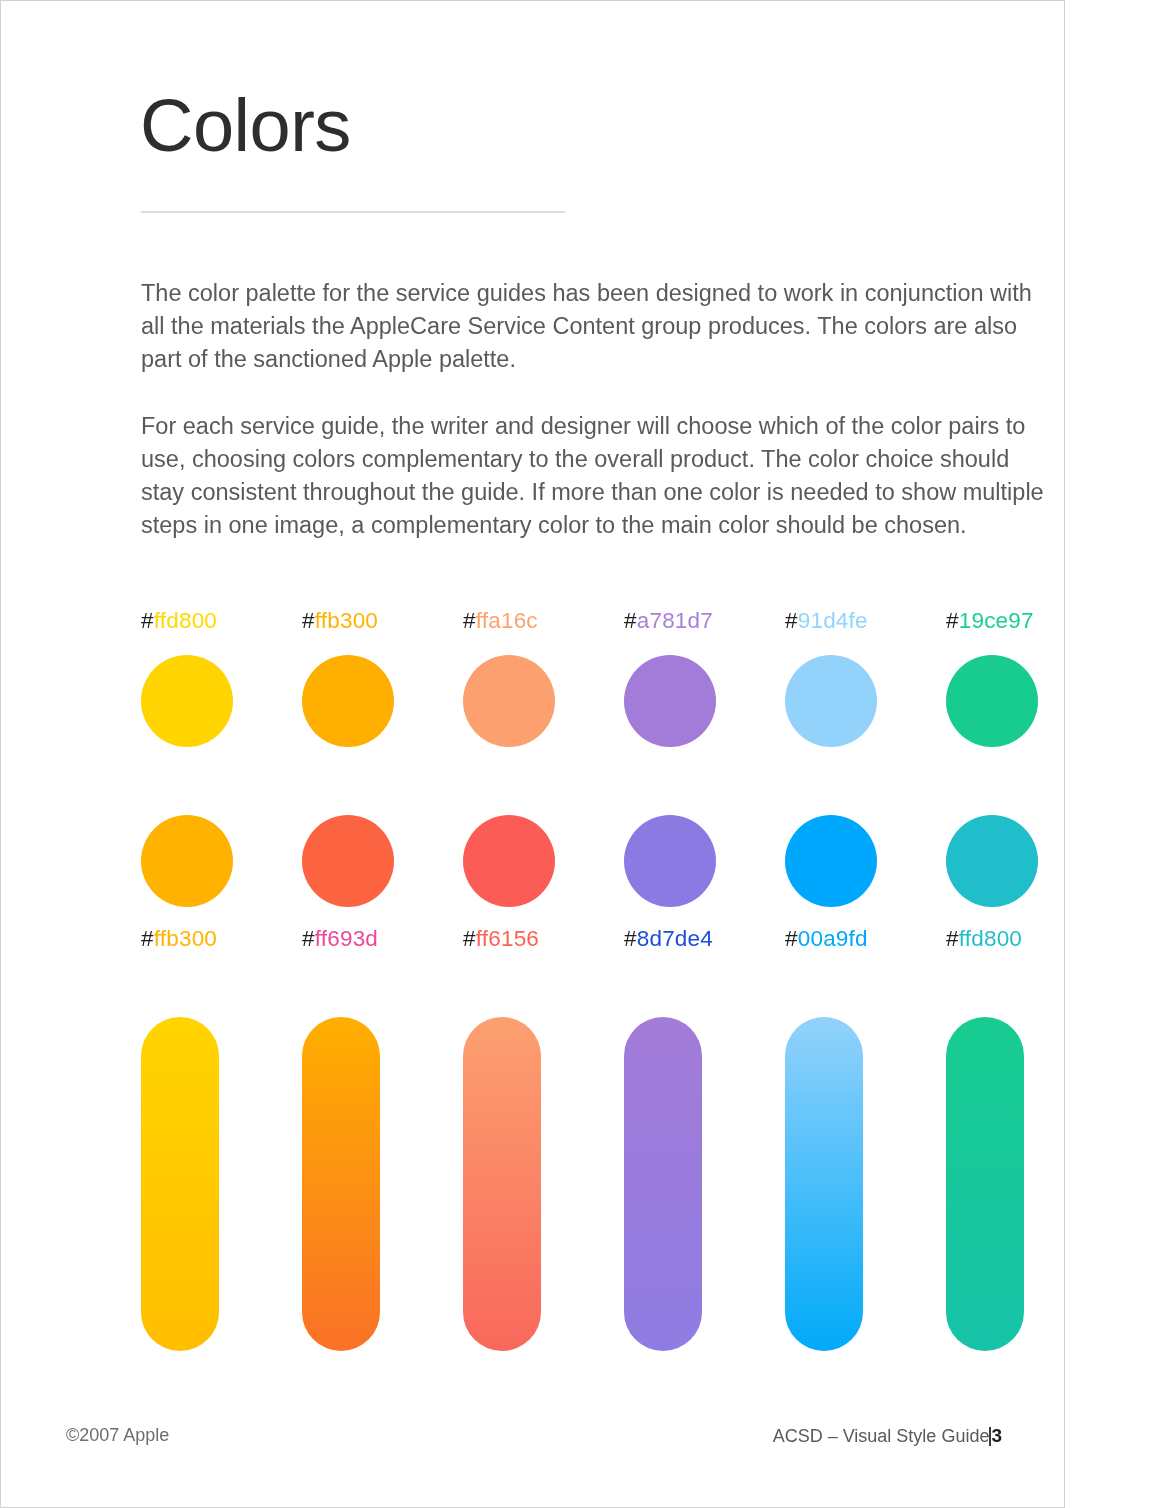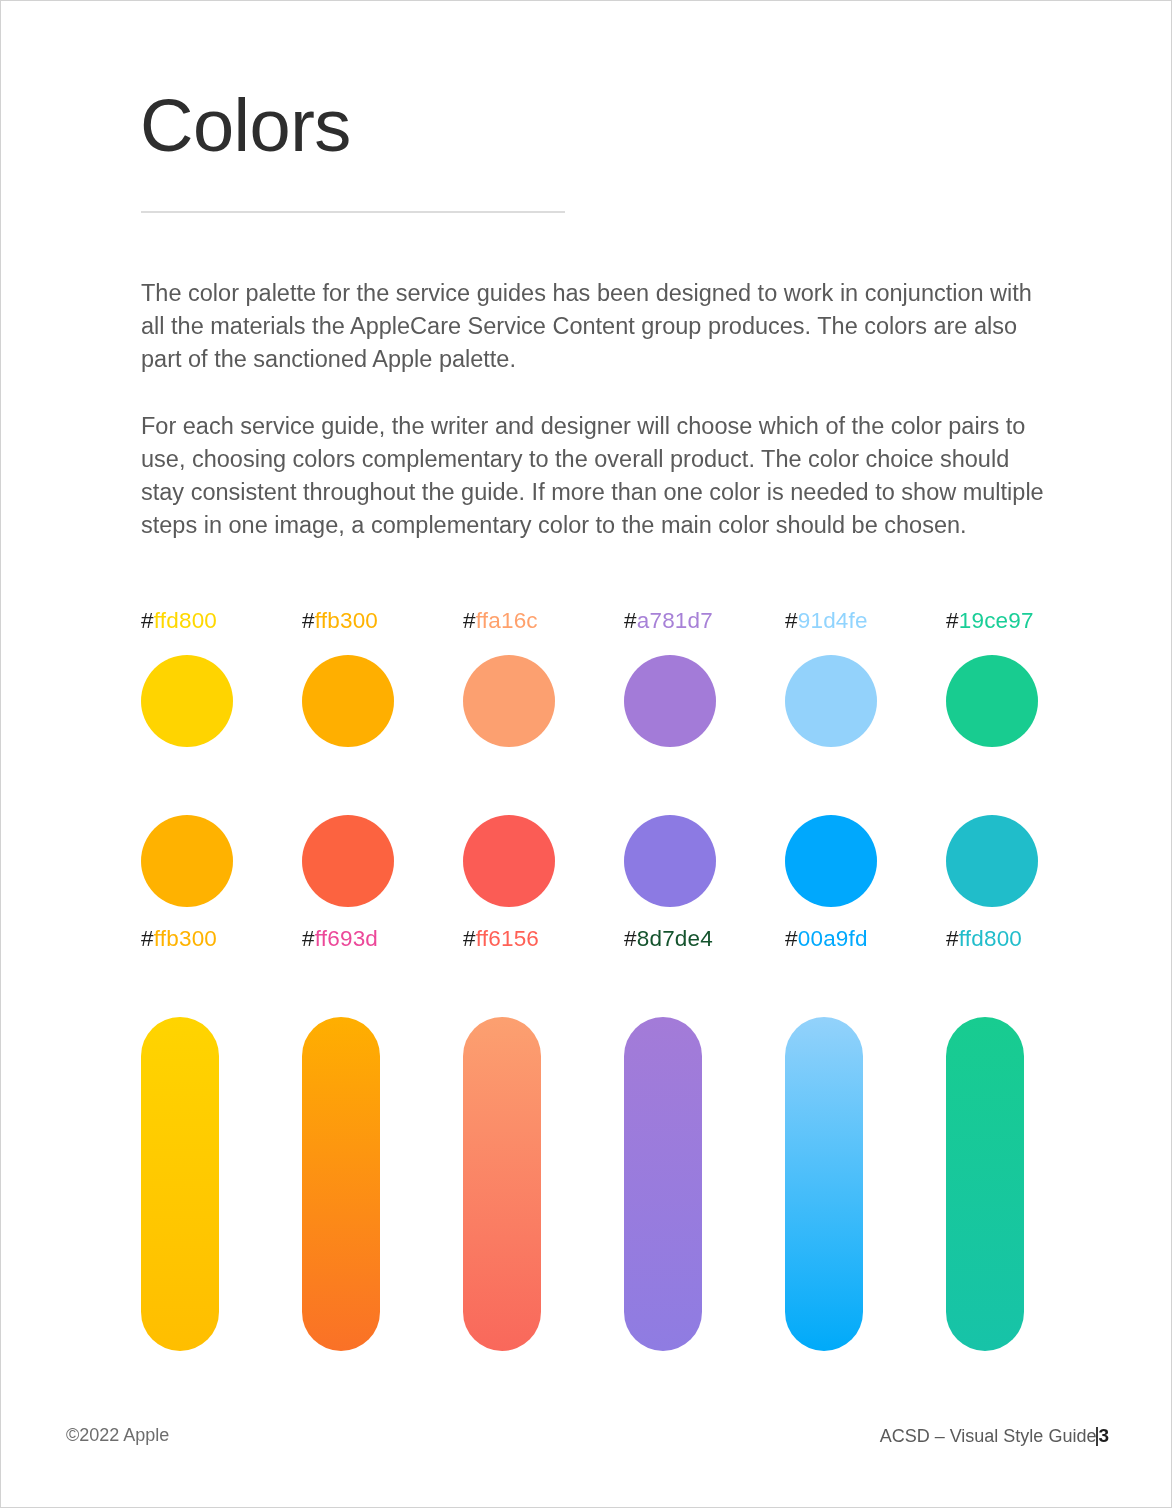--- a/index.html
+++ b/index.html
@@ -7,21 +7,21 @@
     padding: 0;
     background: #ffffff;
   }
   body {
     font-family: "Liberation Sans", sans-serif;
     -webkit-font-smoothing: antialiased;
   }
 
   .page {
     position: relative;
-    width: 1172px;
+    width: 1065px;
     height: 1508px;
     background: #ffffff;
     box-sizing: border-box;
     border: 1px solid #d2d2d2;
     overflow: hidden;
   }
 
   
   .page-title {
     position: absolute;
@@ -167,21 +167,21 @@
       <div class="swatch-col" style="left: 322px;">
         <div class="hex-label label-top"><span class="hash">#</span><span style="color: rgb(255, 161, 108);">ffa16c</span></div>
         <div class="dot dot-top" style="background: rgb(252, 160, 112);"></div>
         <div class="dot dot-bottom" style="background: rgb(251, 92, 85);"></div>
         <div class="hex-label label-bottom"><span class="hash">#</span><span style="color: rgb(255, 97, 86); text-align: center;">ff6156</span></div>
       </div>
       <div class="swatch-col" style="left: 483px;">
         <div class="hex-label label-top"><span class="hash">#</span><span style="color: rgb(167, 129, 215);">a781d7</span></div>
         <div class="dot dot-top" style="background: rgb(163, 123, 216);"></div>
         <div class="dot dot-bottom" style="background: rgb(140, 122, 227);"></div>
-        <div class="hex-label label-bottom"><span class="hash">#</span><span style="color: #14532d;">8d7de4</span></div>
+        <div class="hex-label label-bottom"><span class="hash">#</span><span style="color: #1d4ed8;">8d7de4</span></div>
       </div>
       <div class="swatch-col" style="left: 644px;">
         <div class="hex-label label-top"><span class="hash">#</span><span style="color: rgb(145, 212, 254);">91d4fe</span></div>
         <div class="dot dot-top" style="background: rgb(147, 210, 251);"></div>
         <div class="dot dot-bottom" style="background: rgb(0, 168, 253);"></div>
         <div class="hex-label label-bottom"><span class="hash">#</span><span style="color: rgb(0, 169, 253);">00a9fd</span></div>
       </div>
       <div class="swatch-col" style="left: 805px;">
         <div class="hex-label label-top"><span class="hash">#</span><span style="color: rgb(25, 206, 151);">19ce97</span></div>
         <div class="dot dot-top" style="background: rgb(24, 204, 144);"></div>
@@ -192,20 +192,20 @@
 
   <div class="bar-row">
       <div class="bar" style="left: 0px; background: linear-gradient(rgb(255, 212, 0) 0%, rgb(255, 190, 0) 100%);"></div>
       <div class="bar" style="left: 161px; background: linear-gradient(rgb(255, 175, 0) 0%, rgb(250, 113, 39) 100%);"></div>
       <div class="bar" style="left: 322px; background: linear-gradient(rgb(252, 160, 112) 0%, rgb(249, 104, 91) 100%);"></div>
       <div class="bar" style="left: 483px; background: linear-gradient(rgb(163, 123, 216) 0%, rgb(143, 124, 226) 100%);"></div>
       <div class="bar" style="left: 644px; background: linear-gradient(rgb(147, 210, 251) 0%, rgb(0, 170, 249) 100%);"></div>
       <div class="bar" style="left: 805px; background: linear-gradient(rgb(24, 204, 144) 0%, rgb(23, 195, 168) 100%);"></div>
     </div>
 
-  <div class="footer-left">©2022 Apple</div>
+  <div class="footer-left">©2007 Apple</div>
   <div class="footer-right">
     <span>ACSD – Visual Style Guide</span>
     <span class="footer-sep"></span>
     <span class="footer-page">3</span>
   </div>
 
 </div>
 
 </body></html>

